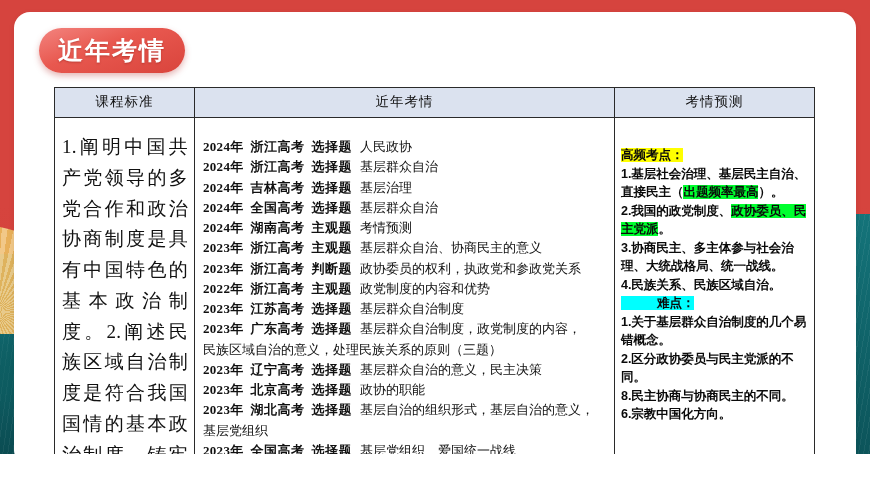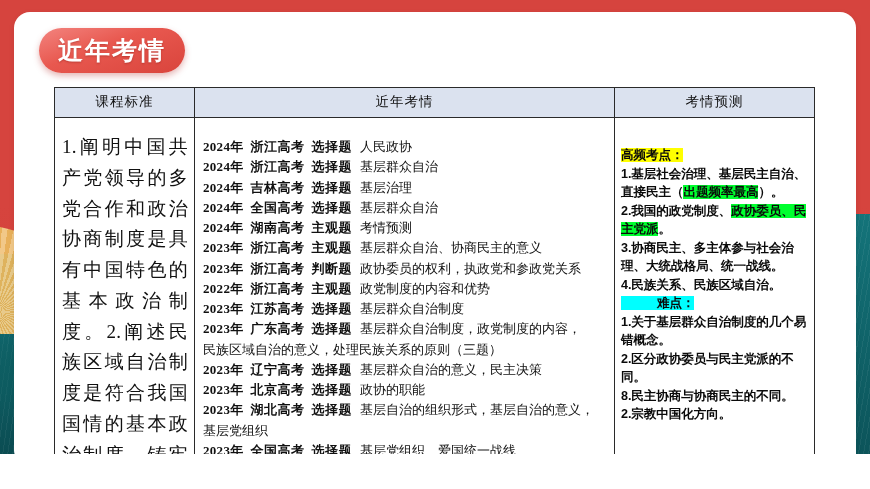--- a/index.html
+++ b/index.html
@@ -270,21 +270,21 @@
               <div id="pred-block">
                   <div class="pred-line"><span class="hl-yellow">高频考点：</span></div>
                   <div class="pred-line"><span>1.基层社会治理、基层民主自治、直接民主（</span><span class="hl-green">出题频率最高</span><span>）。</span></div>
                   <div class="pred-line"><span>2.我国的政党制度、</span><span class="hl-green">政协委员、民主党派</span><span>。</span></div>
                   <div class="pred-line"><span>3.协商民主、多主体参与社会治理、大统战格局、统一战线。</span></div>
                   <div class="pred-line"><span>4.民族关系、民族区域自治。</span></div>
                   <div class="pred-line"><span class="hl-cyan">难点：</span></div>
                   <div class="pred-line">1.关于基层群众自治制度的几个易错概念。</div>
                   <div class="pred-line">2.区分政协委员与民主党派的不同。</div>
                   <div class="pred-line">8.民主协商与协商民主的不同。</div>
-                  <div class="pred-line">2.宗教中国化方向。</div>
+                  <div class="pred-line">6.宗教中国化方向。</div>
                 </div>
             </td>
 
           </tr>
         </tbody>
       </table>
     </div>
 
   </div>
 </div>

